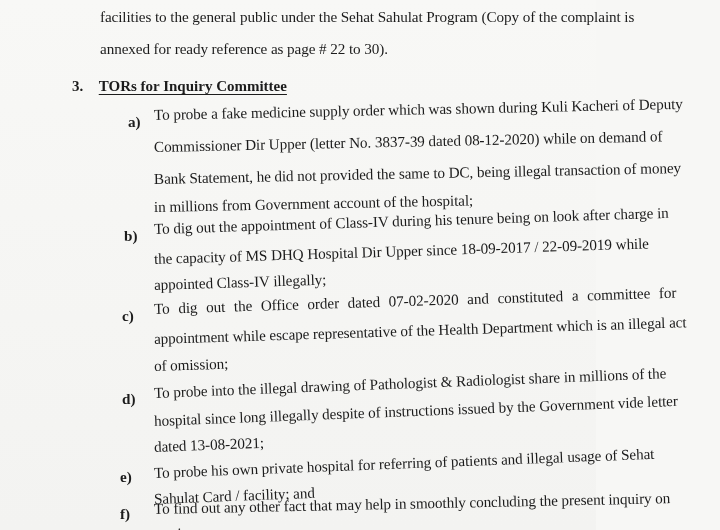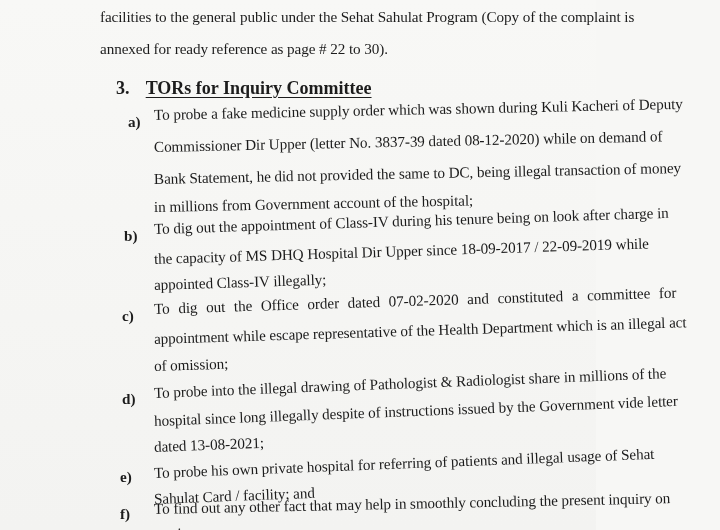--- a/index.html
+++ b/index.html
@@ -16,21 +16,21 @@
   }
   .line {
     position: absolute;
     font-size: 15.2px;
     white-space: nowrap;
     letter-spacing: -0.1px;
   }
   .intro { left: 100px; }
   .heading {
     position: absolute; left: 72px; top: 78px;
-    font-size: 18px; font-weight: bold; margin-left: 44px;
+    font-size: 15px; font-weight: bold;
   }
   .heading .num { margin-right: 12px; }
   .heading .title { text-decoration: underline; text-underline-offset: 3px; }
   .marker {
     position: absolute; font-size: 15.2px; font-weight: bold;
   }
   .body-line { left: 154px; }
   .item { transform-origin: left center; }
   .r1 { transform: rotate(-1.2deg); }
   .r2 { transform: rotate(-1.8deg); }

